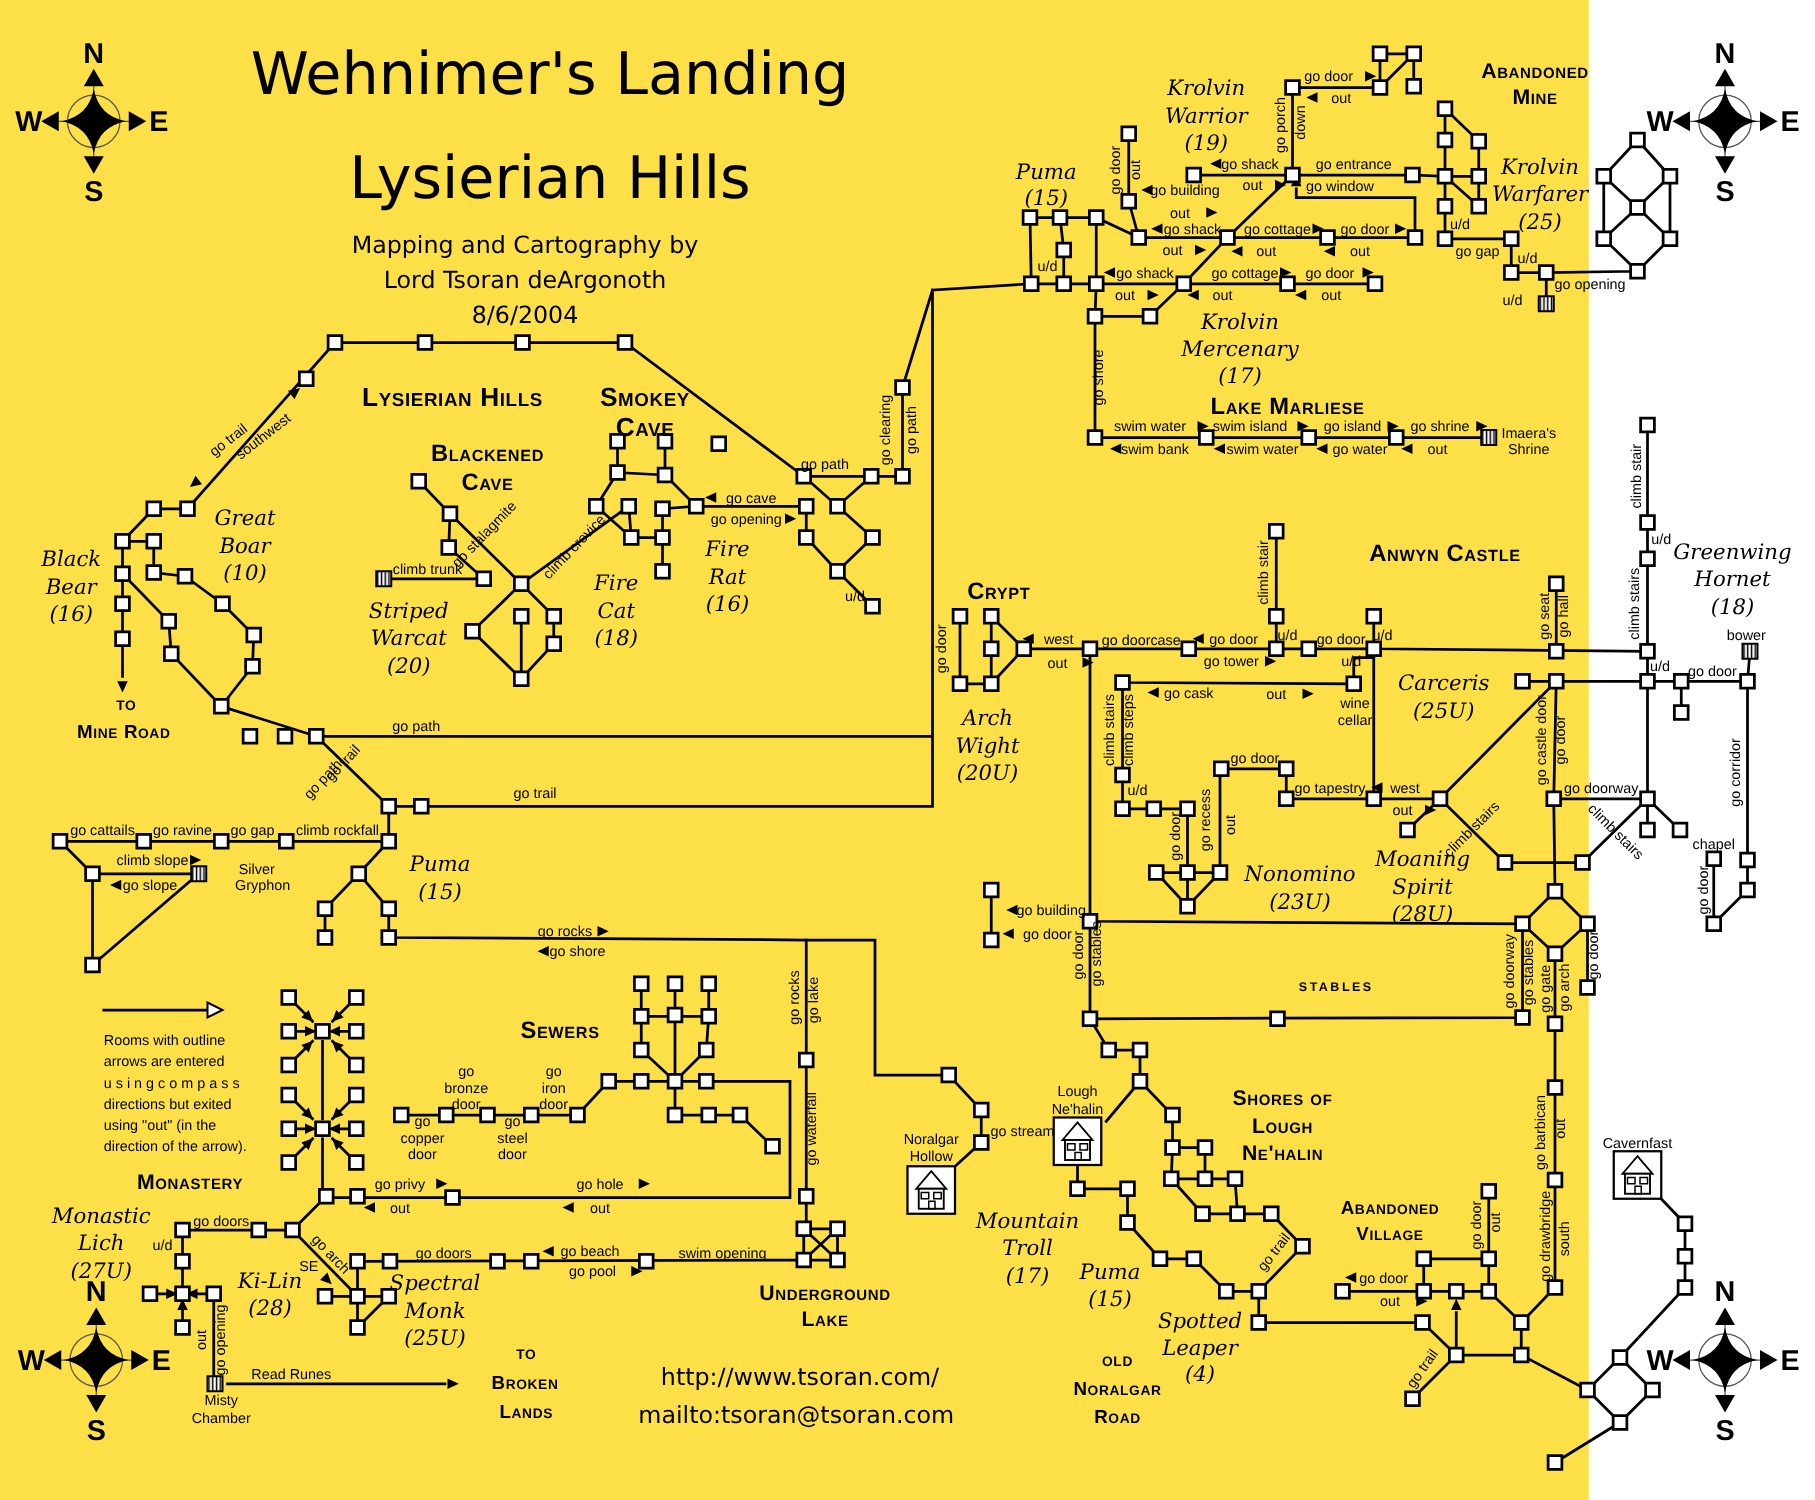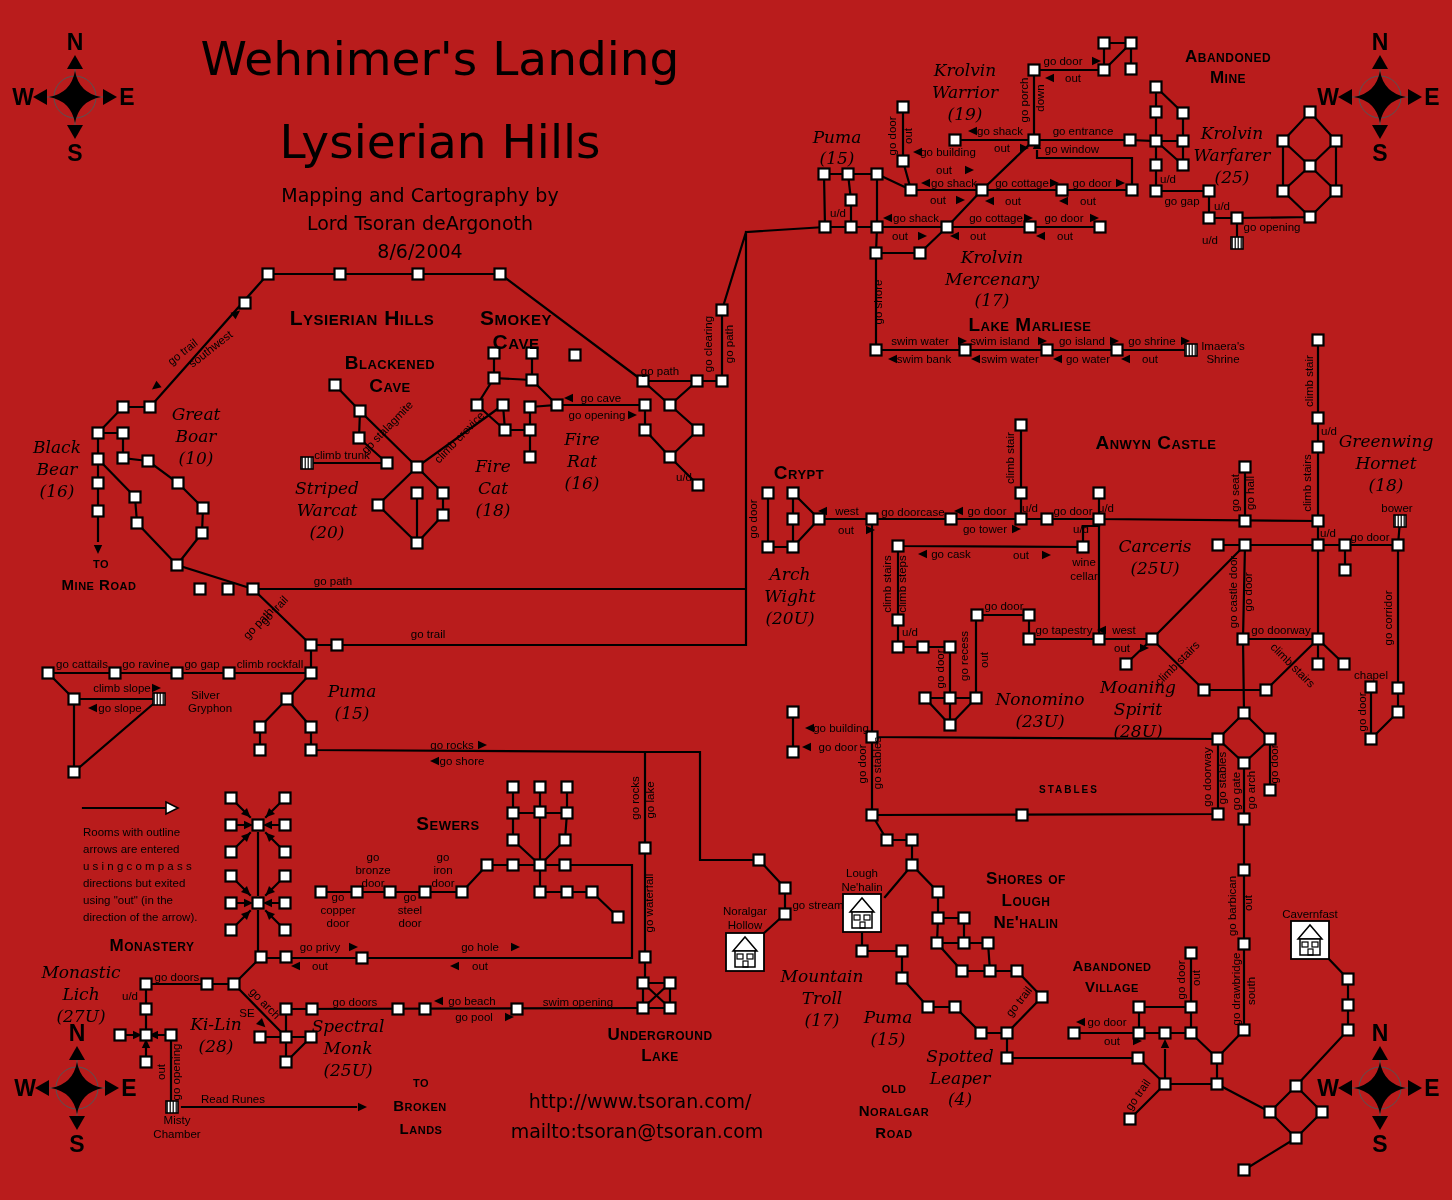--- a/index.html
+++ b/index.html
@@ -1,16 +1,16 @@
 <!DOCTYPE html>
 <html><head>
 <meta charset="utf-8">
 <style>
   html,body{margin:0;padding:0;background:#fff;}
-  .stage{width:1452px;height:1200px;position:relative;background:#b91c1c;}
+  .stage{width:1271px;height:1200px;position:relative;background:#fde047;}
   svg{display:block;}
   svg text{font-family:"Liberation Sans",sans-serif;fill:#000;}
   .ttl{font-family:"DejaVu Sans",sans-serif;font-size:47px;}
   .sub{font-family:"DejaVu Sans",sans-serif;font-size:19px;}
   .hd{font-weight:bold;font-variant:small-caps;letter-spacing:.5px;}
   .h21{font-size:21px}.h19{font-size:19px}.h17{font-size:17px}.h15{font-size:15px}.h14{font-size:14px;letter-spacing:2px}
   .cre{font-family:"DejaVu Serif",serif;font-style:italic;font-size:17px;}
   .sm{font-size:11.5px;}
   .lg{font-size:11.5px;}
   .ft{font-family:"DejaVu Sans",sans-serif;font-size:19px;}

